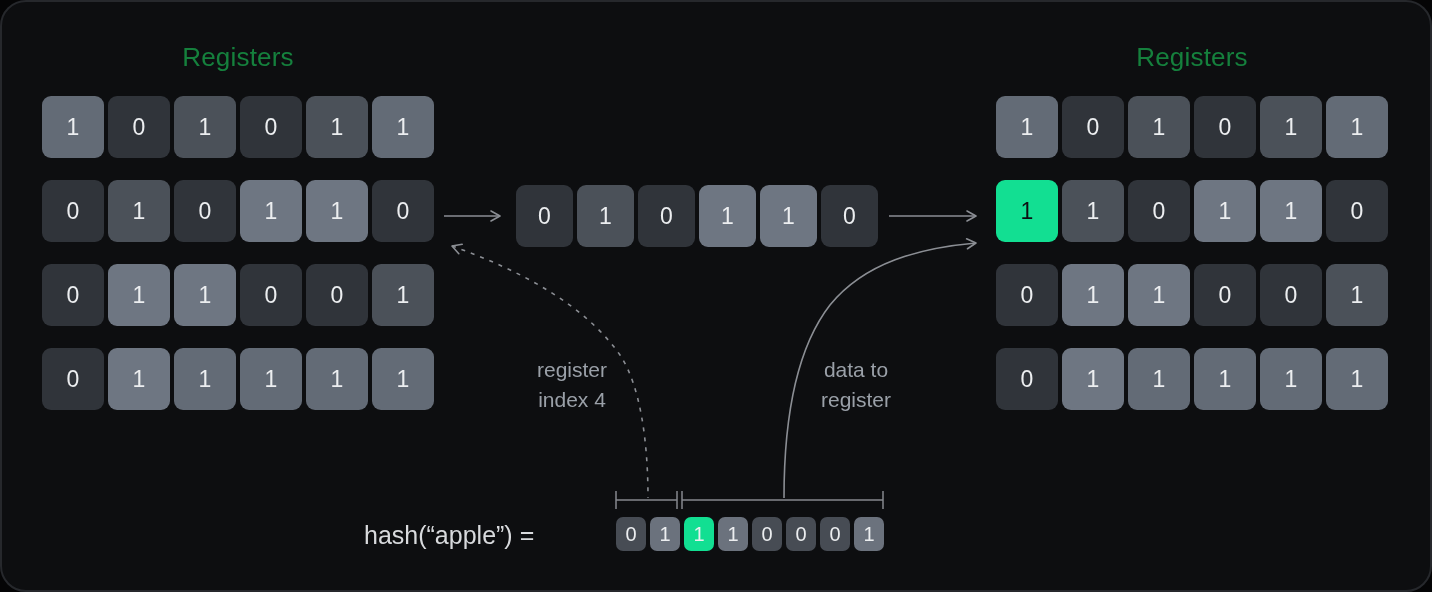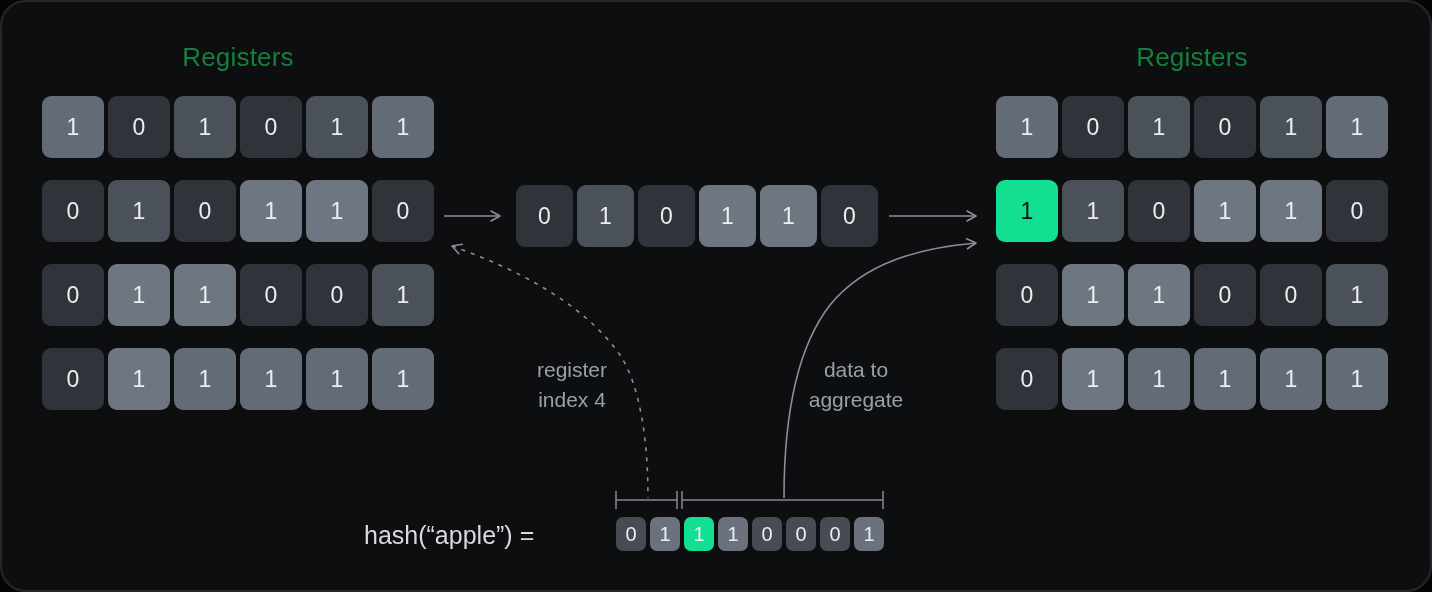--- a/index.html
+++ b/index.html
@@ -146,21 +146,21 @@
     <path d="M452 246 C520 270, 585 305, 620 355 C640 385, 648 440, 648 498" fill="none" stroke="#8b8e94" stroke-width="1.6" stroke-dasharray="4 6" marker-start="url(#ah)"></path>
 
     <path d="M784 498 C784 420, 795 350, 830 305 C865 262, 920 248, 976 243" fill="none" stroke="#8b8e94" stroke-width="1.6" marker-end="url(#ah)"></path>
 
     <path d="M616 491 V509 M616 500 H677 M677 491 V509 M682 491 V509 M682 500 H883 M883 491 V509" fill="none" stroke="#85888d" stroke-width="1.5"></path>
   </svg>
 
   <div id="note-register" class="note">register
 index 4</div>
   <div id="note-data" class="note">data to
-aggregate</div>
+register</div>
 
   <div class="hash-label">hash(“apple”) =</div>
   <div id="hash-bits" class="bits">
       <div class="bit sh-hd">0</div>
       <div class="bit sh-hl">1</div>
       <div class="bit sh-green">1</div>
       <div class="bit sh-hl">1</div>
       <div class="bit sh-hd">0</div>
       <div class="bit sh-hd">0</div>
       <div class="bit sh-hd">0</div>

